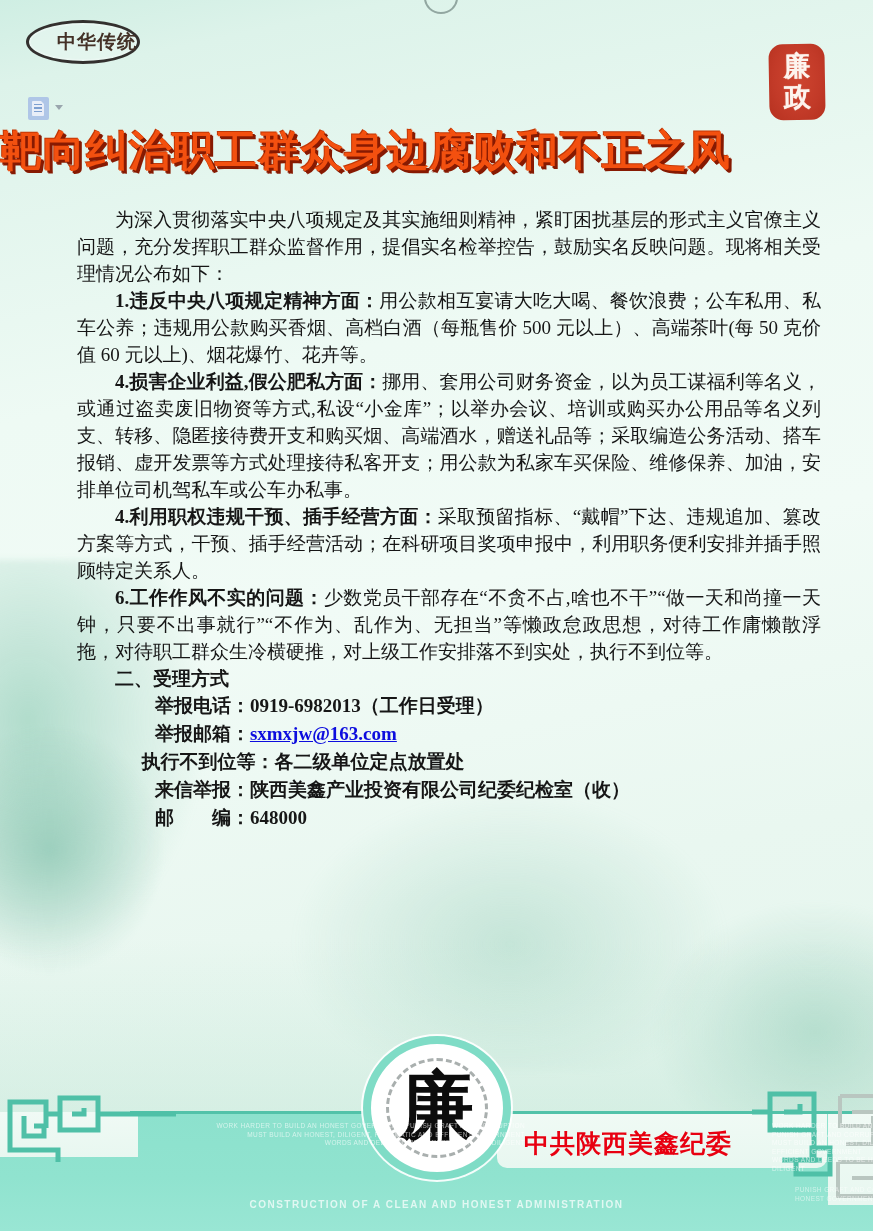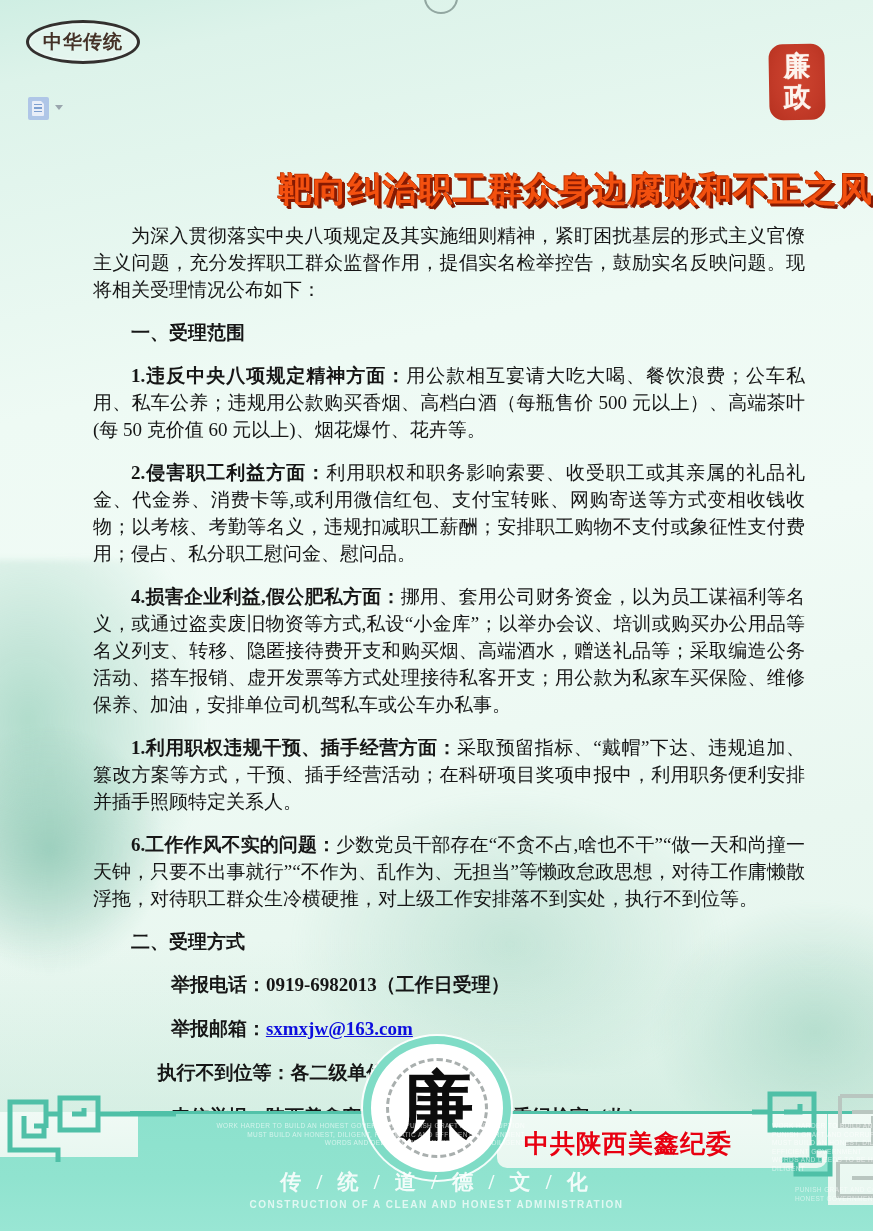--- a/index.html
+++ b/index.html
@@ -16,21 +16,21 @@
     background:radial-gradient(ellipse at 40% 50%,rgba(105,180,155,.5),rgba(105,180,155,0) 68%);filter:blur(2px);}
   .wm3{left:290px;top:790px;width:440px;height:280px;
     background:radial-gradient(ellipse at 50% 55%,rgba(140,200,178,.38),rgba(140,200,178,0) 70%);filter:blur(4px);}
   .wm4{left:650px;top:900px;width:300px;height:240px;
     background:radial-gradient(ellipse at 55% 55%,rgba(130,195,172,.45),rgba(130,195,172,0) 70%);filter:blur(3px);}
   .wm5{left:0;top:940px;width:873px;height:200px;
     background:linear-gradient(rgba(175,222,202,0),rgba(165,218,196,.30));}
   
   .logo{
     position:absolute;left:26px;top:20px;width:108px;height:38px;z-index:8;
-    display:flex;align-items:center;justify-content:center;
+    display:flex;align-items:center;justify-content:flex-end;
     border:3px solid #33302e;border-radius:50%;
     background:rgba(235,248,242,.55);
     box-shadow:0 0 0 2px rgba(235,248,242,.8) inset;
     color:#443127;font-weight:bold;font-size:19px;letter-spacing:1px;
   }
   
   .paste-wrap{position:absolute;left:28px;top:97px;z-index:8;display:flex;align-items:flex-start;}
   .paste-btn{width:21px;height:23px;background:#afc6e7;border-radius:2px;position:relative;}
   .paste-doc{position:absolute;left:4px;top:4px;width:12px;height:15px;background:#e9eef8;border-radius:1px;}
   .paste-doc:before{content:"";position:absolute;left:2px;top:3px;width:8px;height:9px;
@@ -47,32 +47,31 @@
     position:absolute;left:769px;top:44px;width:56px;height:76px;z-index:8;
     background:radial-gradient(ellipse at 50% 45%,#cf4530 0%,#c23a28 60%,#b5311f 100%);
     border-radius:14px;transform:rotate(-1deg);
     display:flex;flex-direction:column;align-items:center;justify-content:center;
     color:#fdf4ee;font-weight:bold;
   }
   .seal span{font-size:27px;line-height:31px;font-family:"Liberation Serif",serif;
     text-shadow:0 0 1px rgba(255,240,230,.8);}
   
   .title{
-    position:absolute;left:0;right:0;top:123px;z-index:8;text-align:right;
-    font-size:34px;font-weight:900;letter-spacing:1px;color:#f3500f;
+    position:absolute;left:0;right:0;top:123px;z-index:8;text-align:left;
+    font-size:42px;font-weight:900;letter-spacing:1px;color:#f3500f;
     text-shadow:2px 2px 0 #871a02,3px 3px 0 #871a02,-1px -1px 0 #c23705;
     font-family:"Liberation Serif",serif;
-    margin-top:44px;
   }
   
   .doc{
     position:absolute;left:77px;top:206px;width:744px;z-index:2;
     font-size:19px;line-height:27px;color:#161616;text-align:justify;
   }
-  .doc p{margin:16px;text-indent:2em;}
+  .doc p{margin:0;text-indent:2em;}
   .doc .heading{font-weight:bold;}
   .lead{font-weight:bold;}
   .contact{margin:0;padding-left:2.1em;font-weight:bold;line-height:28px;text-indent:0;}
   .contact.less-indent{padding-left:1.4em;}
   .email{color:#0d0dde;text-decoration:underline;font-weight:bold;cursor:pointer;}
   
   .band{position:absolute;left:0;top:1112px;width:873px;height:119px;z-index:3;
     background:linear-gradient(180deg,#8ce1cd 0%,#90e3cf 55%,#99e6d4 100%);}
   .patch{position:absolute;z-index:4;background:linear-gradient(180deg,#f0faf5,#e8f7f0);}
   .patch-mid{left:497px;top:1112px;width:330px;height:56px;border-radius:0 0 10px 10px;}
@@ -136,25 +135,23 @@
 
   <div class="seal">
     <span>廉</span>
     <span>政</span>
   </div>
 
   <div class="title">靶向纠治职工群众身边腐败和不正之风</div>
 
   <div class="doc">
     <p>为深入贯彻落实中央八项规定及其实施细则精神，紧盯困扰基层的形式主义官僚主义问题，充分发挥职工群众监督作用，提倡实名检举控告，鼓励实名反映问题。现将相关受理情况公布如下：</p>
-    <p class="heading">一、受理范围</p>
     <p><span class="lead">1.违反中央八项规定精神方面：</span><span>用公款相互宴请大吃大喝、餐饮浪费；公车私用、私车公养；违规用公款购买香烟、高档白酒（每瓶售价 500 元以上）、高端茶叶(每 50 克价值 60 元以上)、烟花爆竹、花卉等。</span></p>
-    <p><span class="lead">2.侵害职工利益方面：</span><span>利用职权和职务影响索要、收受职工或其亲属的礼品礼金、代金券、消费卡等,或利用微信红包、支付宝转账、网购寄送等方式变相收钱收物；以考核、考勤等名义，违规扣减职工薪酬；安排职工购物不支付或象征性支付费用；侵占、私分职工慰问金、慰问品。</span></p>
     <p><span class="lead">4.损害企业利益,假公肥私方面：</span><span>挪用、套用公司财务资金，以为员工谋福利等名义，或通过盗卖废旧物资等方式,私设“小金库”；以举办会议、培训或购买办公用品等名义列支、转移、隐匿接待费开支和购买烟、高端酒水，赠送礼品等；采取编造公务活动、搭车报销、虚开发票等方式处理接待私客开支；用公款为私家车买保险、维修保养、加油，安排单位司机驾私车或公车办私事。</span></p>
-    <p><span class="lead">1.利用职权违规干预、插手经营方面：</span><span>采取预留指标、“戴帽”下达、违规追加、篡改方案等方式，干预、插手经营活动；在科研项目奖项申报中，利用职务便利安排并插手照顾特定关系人。</span></p>
+    <p><span class="lead">4.利用职权违规干预、插手经营方面：</span><span>采取预留指标、“戴帽”下达、违规追加、篡改方案等方式，干预、插手经营活动；在科研项目奖项申报中，利用职务便利安排并插手照顾特定关系人。</span></p>
     <p><span class="lead">6.工作作风不实的问题：</span><span>少数党员干部存在“不贪不占,啥也不干”“做一天和尚撞一天钟，只要不出事就行”“不作为、乱作为、无担当”等懒政怠政思想，对待工作庸懒散浮拖，对待职工群众生冷横硬推，对上级工作安排落不到实处，执行不到位等。</span></p>
     <p class="heading">二、受理方式</p>
     <p class="contact"><span>举报电话：</span><span>0919-6982013（工作日受理）</span></p>
     <p class="contact"><span>举报邮箱：</span><a class="email">sxmxjw@163.com</a></p>
     <p class="contact less-indent"><span>执行不到位等：</span><span>各二级单位定点放置处</span></p>
     <p class="contact"><span>来信举报：</span><span>陕西美鑫产业投资有限公司纪委纪检室（收）</span></p>
     <p class="contact"><span>邮　　编：</span><span>648000</span></p>
   </div>
 
   <div class="band"></div>
@@ -197,21 +194,20 @@
   </svg>
 
   <div class="stamp">
     <div class="stamp-inner">
       <span class="stamp-char">廉</span>
     </div>
   </div>
 
   <div class="org">中共陕西美鑫纪委</div>
 
-  <div class="slogan-cn">传 / 统 / 道 / 德 / 文 / 化</div>
   <div class="slogan-en">CONSTRUCTION OF A CLEAN AND HONEST ADMINISTRATION</div>
 
   <div class="fine fine-left">
     <div>WORK HARDER TO BUILD AN HONEST GOVERNMENT, PUNISH GRAFT AND CORRUPTION</div>
     <div>MUST BUILD AN HONEST, DILIGENT, PRAGMATIC AND EFFICIENT GOVERNMENT</div>
     <div>WORDS AND DEEDS TO BE HONEST , FAIR AND DILIGENT</div>
   </div>
   <div class="fine fine-right">
     <div>WORK HARDER TO BUILD AN HONEST GOVERNMENT, PUNISH GRAFT AND CORRUPTION</div>
     <div>MUST BUILD AN HONEST, DILIGENT, PRAGMATIC AND EFFICIENT GOVERNMENT</div>

